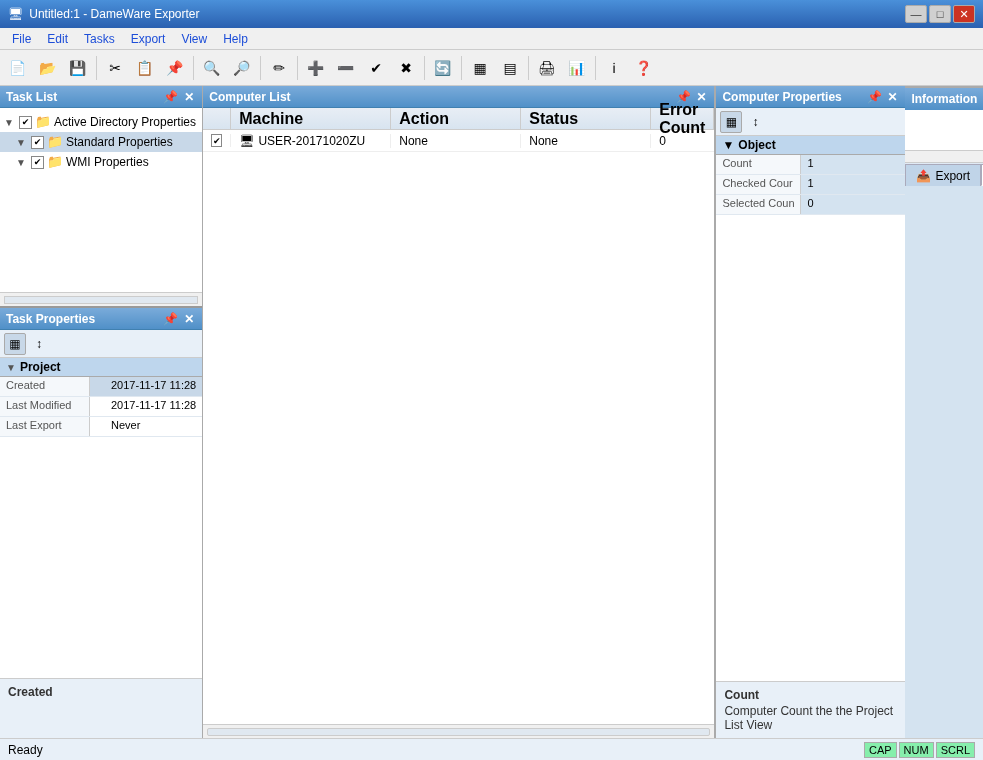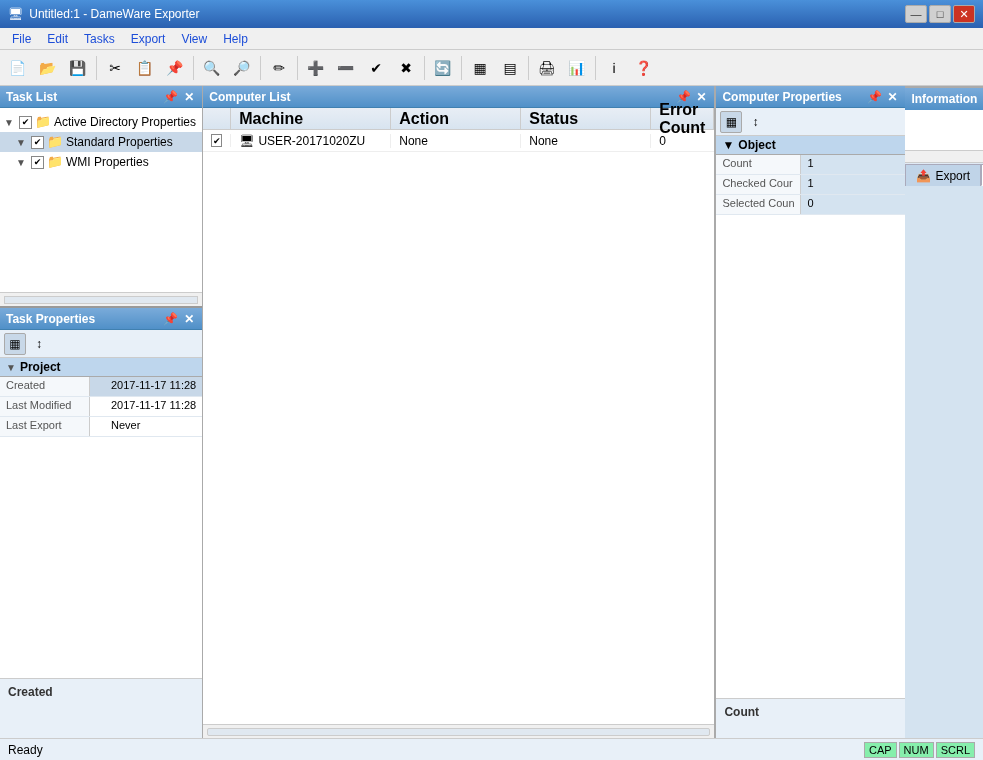--- a/index.html
+++ b/index.html
@@ -569,20 +569,21 @@
             <div class="right-props-val">1</div>
           </div>
           <div class="right-props-row">
             <div class="right-props-key">Selected Coun</div>
             <div class="right-props-val">0</div>
           </div>
         </div>
         <div style="flex:1; background:white; min-height: 280px;"></div>
         <div class="right-desc">
           <div class="right-desc-title">Count</div>
+          <div>Computer Count the the Project List View</div>
         </div>
       </div>
     </div>
 
     <div class="bottom-panel">
       <div class="bottom-header">
         <span>Information</span>
         <div class="panel-header-controls">
           <span class="pin-btn">📌</span>
           <span class="close-btn">✕</span>

